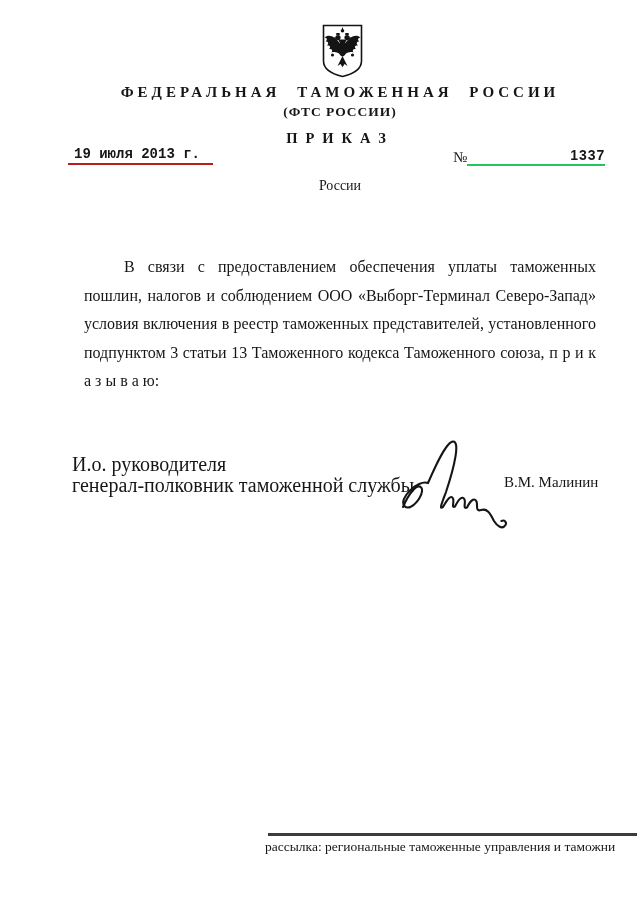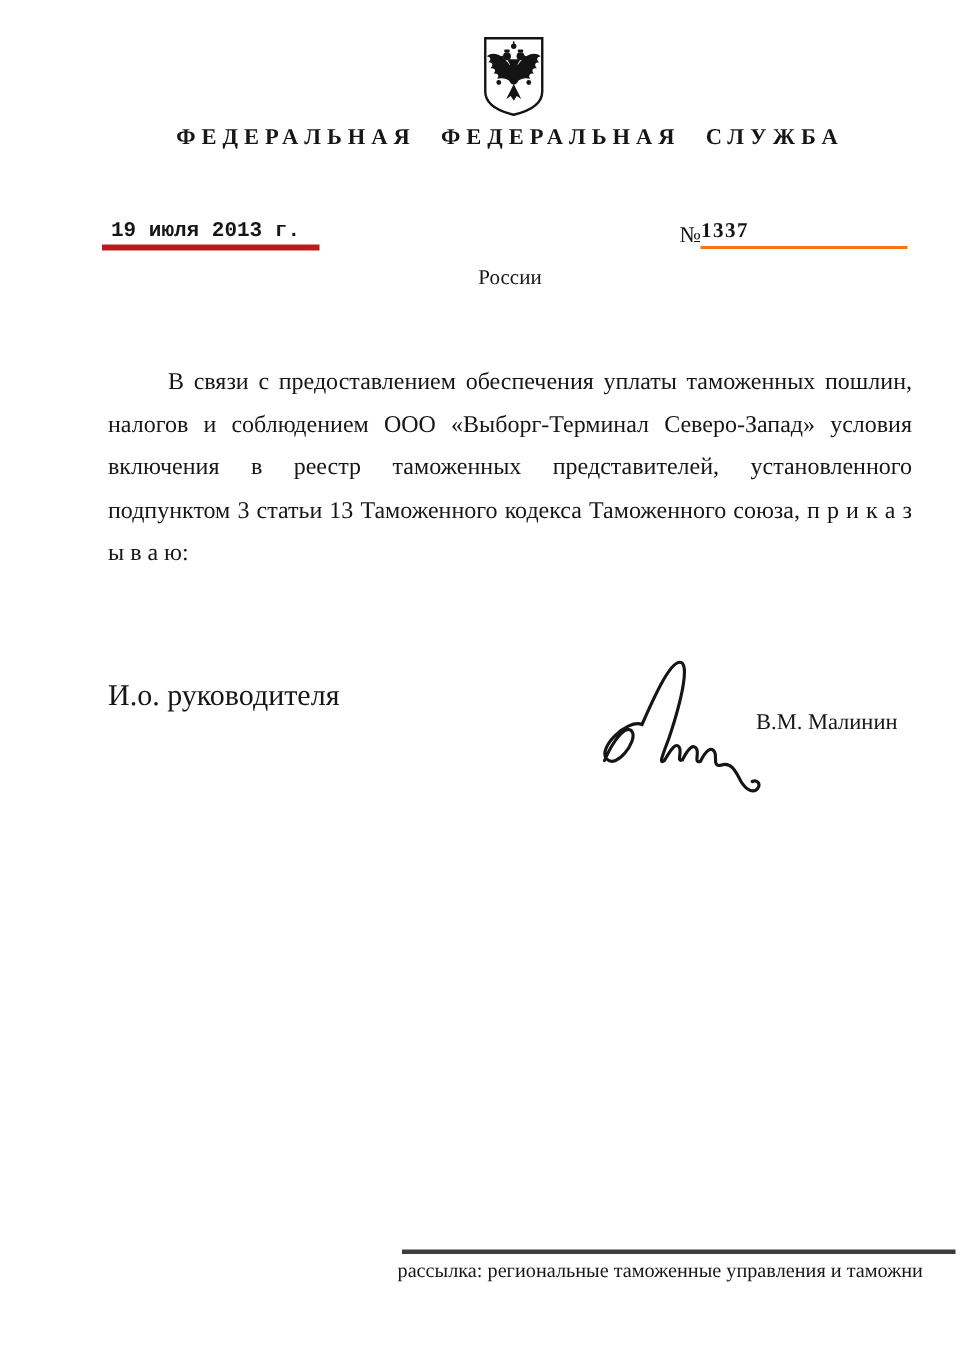--- a/index.html
+++ b/index.html
@@ -19,41 +19,41 @@
   
   #agency-name { top: 84px; font-weight: bold; font-size: 15px; letter-spacing: 4px; word-spacing: 9px; white-space: nowrap; }
   #agency-abbr { top: 104px; font-weight: bold; font-size: 13.5px; letter-spacing: 1px; }
   #doc-type   { top: 130px; font-weight: bold; font-size: 14.5px; letter-spacing: 8px; }
 
   
   #date-box {
     left: 68px; top: 146px;
     font-family: "Liberation Mono", monospace;
     font-weight: bold; font-size: 14px;
-    border-bottom: 4px solid #b91c1c;
+    border-bottom: 2px solid #b91c1c;
     width: 145px; padding: 0 0 1px 6px; box-sizing: border-box;
     white-space: nowrap;
   }
   #num-box { left: 453px; top: 146px; display: flex; align-items: flex-end; }
   #num-sign { font-size: 15px; line-height: 18px; }
   #num-line {
     display: inline-block; width: 138px;
-    border-bottom: 2px solid #f97316;
-    text-align: left;
-    font-family: Liberation Serif, serif;
+    border-bottom: 2px solid #22c55e;
+    text-align: right;
+    font-family: Liberation Sans, sans-serif;
     font-weight: bold; font-size: 14px; line-height: 18px;
     letter-spacing: 1px;
   }
 
   #city  { top: 178px; font-size: 14px; }
   #title { top: 209px; font-size: 15.5px; font-weight: bold; }
 
   
   #body-text { top: 241px; left: 72px; width: 536px; font-size: 16px; line-height: 28.6px; text-align: justify; }
-  #body-text p { margin: 0; text-indent: 40px; }
+  #body-text p { margin: 12px; text-indent: 40px; }
 
   
   #sig-position { left: 72px; top: 454px; font-size: 20px; line-height: 20.5px; }
   #sig-name { left: 504px; top: 474px; font-size: 15px; white-space: nowrap; }
   #signature-svg { left: 390px; top: 433px; width: 120px; height: 100px; }
 
   
   #footer-line { left: 268px; top: 833px; width: 369px; height: 2.5px; background: #3c3c3c; }
   #footer-text1 { left: 265px; top: 839px; font-size: 13.5px; white-space: nowrap; text-align: right; }
   #footer-text2 { left: 316px; top: 857px; font-size: 13.5px; white-space: nowrap; }
@@ -79,37 +79,40 @@
         <rect x="25.2" y="9" width="3.6" height="2" rx="0.6"></rect>
         <circle cx="22.5" cy="6.8" r="1.8"></circle>
         <rect x="22" y="3.6" width="1" height="2.4"></rect>
         <path d="M22.5 32 L17.5 42 L20.5 40 L22.5 43.2 L24.5 40 L27.5 42 Z"></path>
         <circle cx="12.5" cy="31" r="1.6"></circle>
         <circle cx="32.5" cy="31" r="1.6"></circle>
       </g>
     </svg>
   </div>
 
-  <div class="abs centered" id="agency-name">ФЕДЕРАЛЬНАЯ ФЕДЕРАЛЬНАЯ СЛУЖБА</div>
+  <div class="abs centered" id="agency-name">ФЕДЕРАЛЬНАЯ ТАМОЖЕННАЯ РОССИИ</div>
+  <div class="abs centered" id="agency-abbr">(ФТС РОССИИ)</div>
+  <div class="abs centered" id="doc-type">ПРИКАЗ</div>
 
   <div class="abs" id="date-box">19 июля 2013 г.</div>
   <div class="abs" id="num-box">
     <span id="num-sign">№</span>
     <span id="num-line">1337</span>
   </div>
 
   <div class="abs centered" id="city">России</div>
 
 
   <div class="abs" id="body-text">
     <p>В связи с предоставлением обеспечения уплаты таможенных пошлин, налогов и соблюдением ООО «Выборг-Терминал Северо-Запад» условия включения в реестр таможенных представителей, установленного подпунктом 3 статьи 13 Таможенного кодекса Таможенного союза, п р и к а з ы в а ю:</p>
   </div>
 
   <div class="abs" id="sig-position">
     <div>И.о. руководителя</div>
+    <div>генерал-полковник таможенной службы</div>
   </div>
 
   <div class="abs" id="signature-svg">
     <svg width="120" height="100" viewBox="0 0 120 100" xmlns="http://www.w3.org/2000/svg">
       <path d="M13 74 C19 60 28 49 31.5 55 C35 61 21 80 14.5 73 C8 66 28 46 38 50 C45 34 56 9 63 8.5 C70 8 65 32 56 59 C51.5 71 49 77 53 74 C57.5 66 61 61.5 63 65.5 C64.5 69 61 75.5 65 73.5 C69 65.5 72.5 62.5 74.5 66.5 C76 69.5 72.5 76.5 77 74.5 C81 66.5 84.5 64.5 86.5 68.5 C88 71.5 85 79 91 77 C97 75 100 80 104 88 C107 93 112.5 97 115.5 92 C117 89.3 114.5 86.5 111.5 88" fill="none" stroke="#151515" stroke-width="2.1" stroke-linecap="round"></path>
     </svg>
   </div>
 
   <div class="abs" id="sig-name">В.М. Малинин</div>
 

